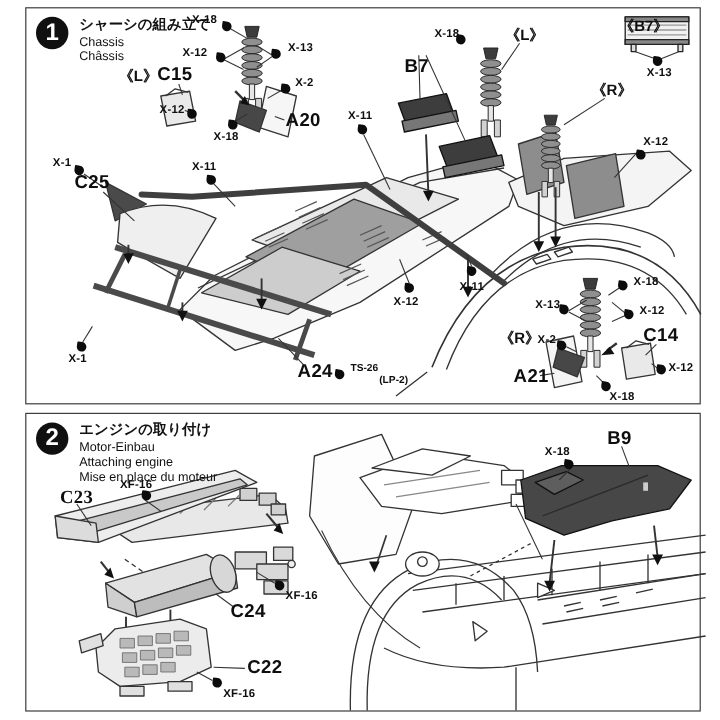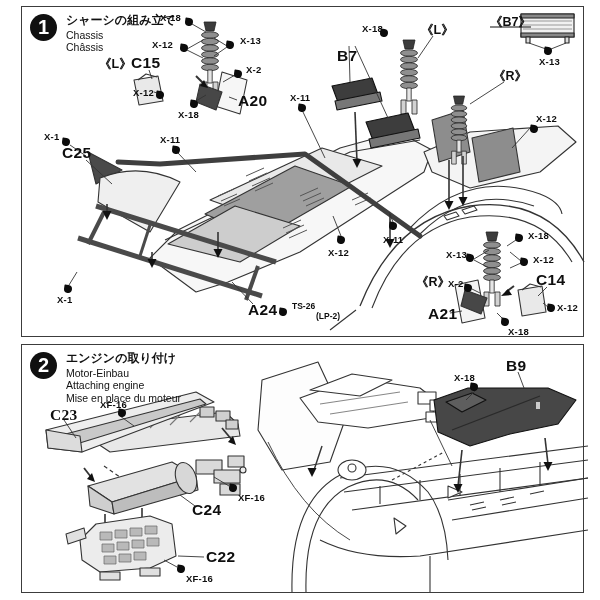--- a/index.html
+++ b/index.html
@@ -292,21 +292,21 @@
       <div class="lbl paint" style="left: 240px; top: 40px;">X-13</div>
       <div class="lbl paint" style="left: 246px; top: 69px;">X-2</div>
       <div class="lbl bracket" style="left: 99px; top: 64px;">《L》</div>
       <div class="lbl part" style="left: 131px; top: 63px;">C15</div>
       <div class="lbl paint" style="left: 133px; top: 92px;">X-12</div>
       <div class="lbl paint" style="left: 178px; top: 114px;">X-18</div>
       <div class="lbl part" style="left: 238px; top: 101px;">A20</div>
       <div class="lbl part" style="left: 337px; top: 38px; margin-top: 18px;">B7</div>
       <div class="lbl paint" style="left: 362px; top: 28px;">X-18</div>
       <div class="lbl bracket" style="left: 421px; top: 30px;">《L》</div>
-      <div class="lbl bracket" style="left: 490px; top: 22px; text-decoration: underline;">《B7》</div>
+      <div class="lbl bracket" style="left: 516px; top: 22px;">《B7》</div>
       <div class="lbl paint" style="left: 539px; top: 61px;">X-13</div>
       <div class="lbl bracket" style="left: 493px; top: 76px;">《R》</div>
       <div class="lbl paint" style="left: 536px; top: 118px;">X-12</div>
       <div class="lbl paint" style="left: 290px; top: 97px;">X-11</div>
       <div class="lbl paint" style="left: 160px; top: 139px;">X-11</div>
       <div class="lbl paint" style="left: 44px; top: 136px;">X-1</div>
       <div class="lbl part" style="left: 62px; top: 153px;">C25</div>
       <div class="lbl paint" style="left: 383px; top: 239px;">X-11</div>
       <div class="lbl paint" style="left: 328px; top: 252px;">X-12</div>
       <div class="lbl paint" style="left: 528px; top: 235px;">X-18</div>

